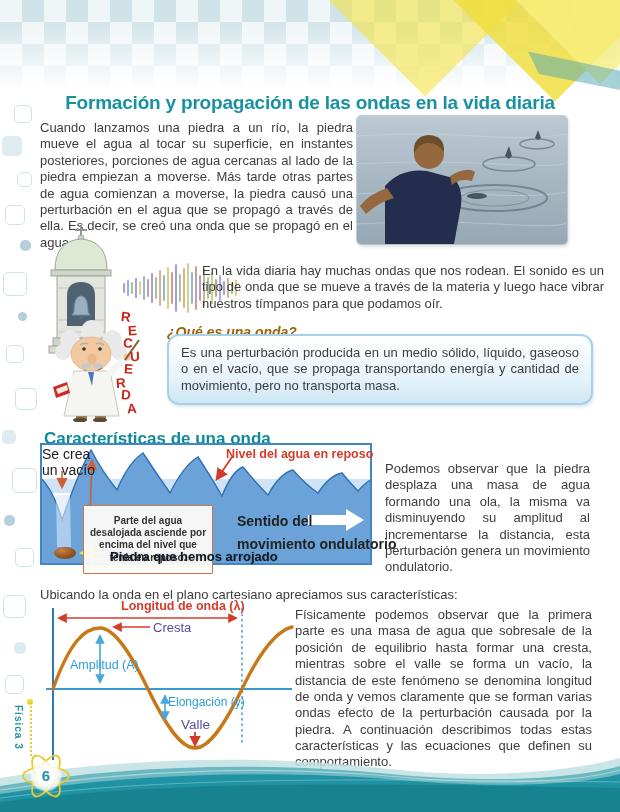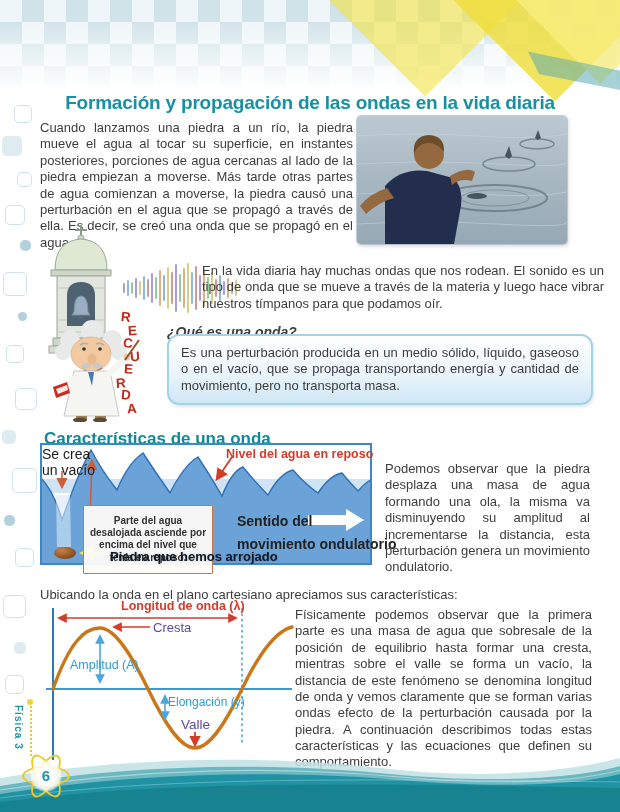--- a/index.html
+++ b/index.html
@@ -31,21 +31,21 @@
   }
 
   
   .sq{position:absolute;border-radius:5px;opacity:.85;}
   .sq.o{border:1.5px solid #c6dde6;background:transparent;}
   .sq.f{background:#d8e8ee;}
   .sq.d{background:#a5c9d6;}
 
   
   .body-text{font-size:13px;line-height:1.26;text-align:justify;color:#3d3d3d;}
-  .q-head{font-size:14px;font-weight:bold;font-style:italic;color:#404040;}
+  .q-head{font-size:14px;font-weight:bold;font-style:italic;color:#a16207;}
   .sec-head{font-size:17px;font-weight:bold;color:#0e8a9c;}
 
   .photo-frame{left:357px;top:116px;width:210px;height:128px;border-radius:4px;
     overflow:hidden;box-shadow:0 0 0 1px rgba(160,180,195,.6),1px 2px 4px rgba(0,0,0,.18);}
 
   .defbox{
     left:167px;top:334px;width:398px;
     border:2px solid #a6d2e8;border-radius:12px;
     background:linear-gradient(180deg,#ffffff 0%,#eaf5fb 55%,#cfe7f5 100%);
     padding:9px 12px;box-shadow:1px 2px 3px rgba(120,160,190,.25);

